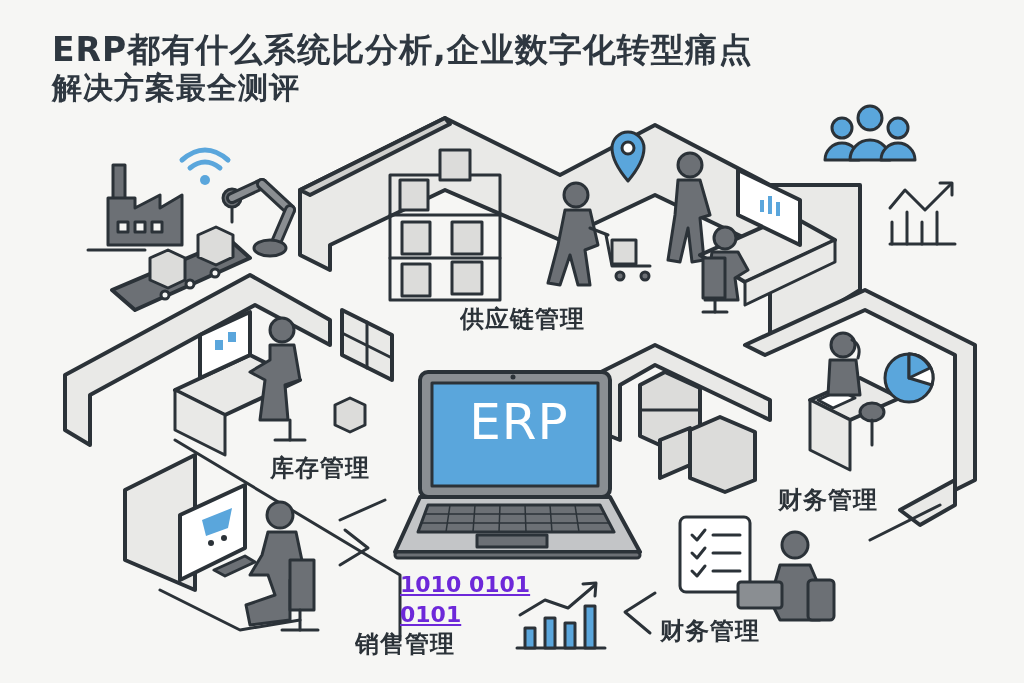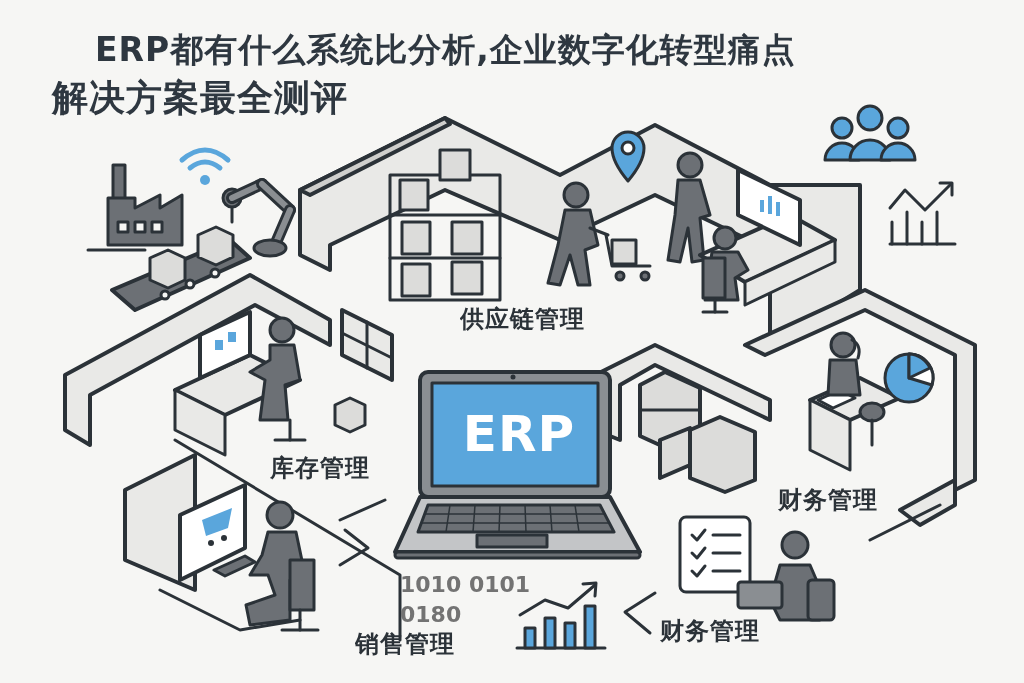--- a/index.html
+++ b/index.html
@@ -1,28 +1,28 @@
 <!DOCTYPE html>
 <html><head>
 <meta charset="utf-8">
 <style>
   html, body { margin:0; padding:0; }
   body { width:1024px; height:683px; background:#f6f6f4; overflow:hidden; position:relative;
          font-family:"DejaVu Sans", "Liberation Sans", sans-serif; color:#2b3238; }
   #stage { position:absolute; left:0; top:0; width:1024px; height:683px; }
   .title { position:absolute; left:52px; font-weight:bold; color:#2e3740; letter-spacing:1px;
            font-family:"DejaVu Sans", sans-serif; }
-  .title.l1 { top:28px; font-size:33px;margin-left:43px; }
-  .title.l2 { top:74px; font-size:36px; }
+  .title.l1 { top:28px; font-size:33px; }
+  .title.l2 { top:68px; font-size:30px; }
   .label { position:absolute; font-weight:bold; font-size:24px; color:#2b3238; letter-spacing:1px;
            font-family:Liberation Mono, monospace; }
-  .binary { position:absolute; font-weight:bold; font-size:22px; color:#737373;
-            font-family:"DejaVu Sans", sans-serif; line-height:30px; }
+  .binary { position:absolute; font-weight:bold; font-size:22px; color:#6d28d9;
+            font-family:"DejaVu Sans", sans-serif; line-height:30px;text-decoration:underline; }
   .erp-text { position:absolute; left:459px; top:393px; width:120px; text-align:center;
-              font-size:50px; font-weight:bold; color:#ffffff; font-family:"DejaVu Sans", sans-serif; letter-spacing:1px;margin-top:12px;}
+              font-size:50px; font-weight:normal; color:#ffffff; font-family:"DejaVu Sans", sans-serif; letter-spacing:1px;}
 </style>
 </head>
 <body>
 
 <svg id="stage" width="1024" height="683" viewBox="0 0 1024 683">
   <defs>
     <style>
       .ol { stroke:#2b3238; stroke-width:4; stroke-linejoin:round; stroke-linecap:round; }
       .thin { stroke:#2b3238; stroke-width:3; stroke-linejoin:round; stroke-linecap:round; }
       .wall { fill:#e9e9e7; }
@@ -276,13 +276,13 @@
     </foreignObject>
   </g>
 </svg>
 
 <div class="title l1">ERP都有什么系统比分析,企业数字化转型痛点</div>
 <div class="title l2">解决方案最全测评</div>
 
 <div class="erp-text">ERP</div>
 
 <div class="binary" style="left:400px; top:570px;">1010 0101</div>
-<div class="binary" style="left:400px; top:600px;">0180</div>
+<div class="binary" style="left:400px; top:600px;">0101</div>
 
 </body></html>

